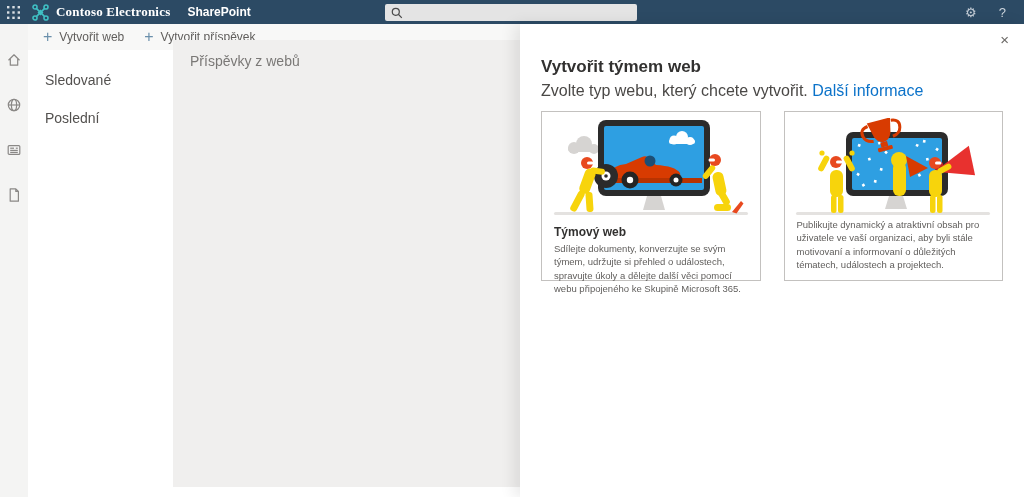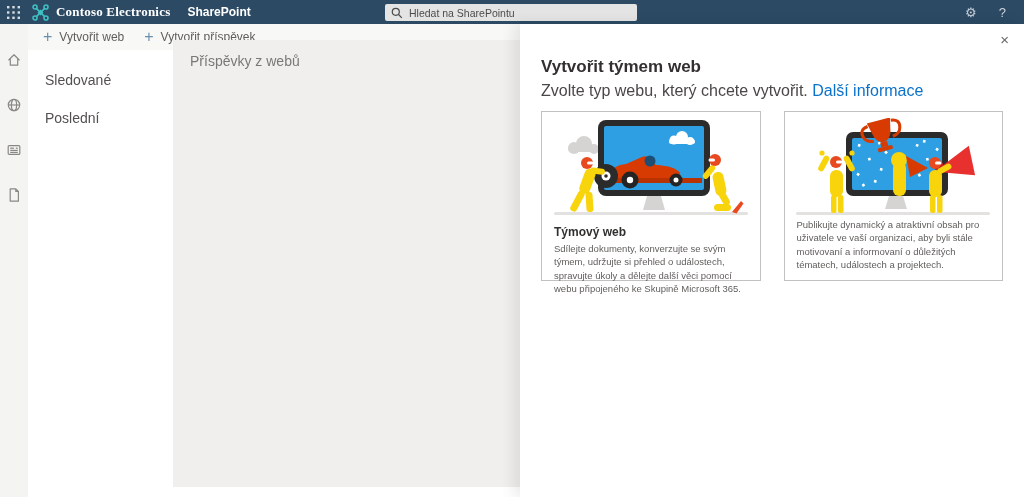--- a/index.html
+++ b/index.html
@@ -132,21 +132,20 @@
     </span>
     <span class="company">Contoso Electronics</span>
   </div>
   <span class="appname">SharePoint</span>
 
   <div class="search">
     <svg width="12" height="12" viewBox="0 0 14 14">
       <circle cx="5.6" cy="5.6" r="4.1" fill="none" stroke="#4a4a4a" stroke-width="1.4"></circle>
       <line x1="8.8" y1="8.8" x2="12.6" y2="12.6" stroke="#4a4a4a" stroke-width="1.4"></line>
     </svg>
-    <input placeholder="Hledat na SharePointu" style="">
   </div>
 
   <div class="suite-actions">
     <span class="gear">⚙</span>
     <span class="help">?</span>
   </div>
 </header>
 
 <aside class="rail">
   <svg class="ricon" viewBox="0 0 16 16">

